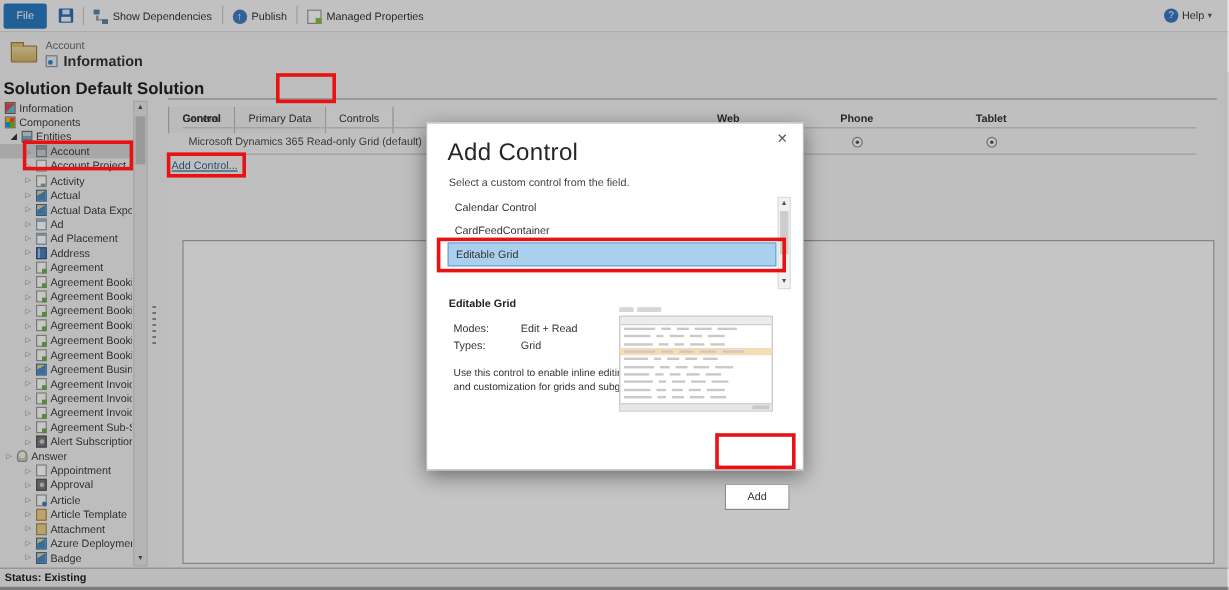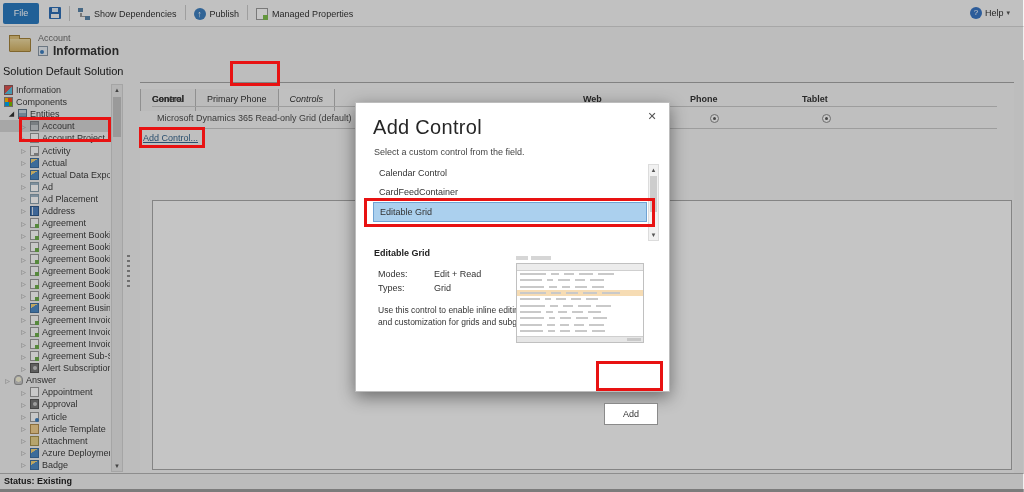--- a/index.html
+++ b/index.html
@@ -41,21 +41,21 @@
   .folder::before { content:''; position:absolute; left:-1px; top:-4px; width:9px; height:3px;
             background:#dfc17a; border:1px solid #a3823a; border-bottom:none; }
   .crumb { position:absolute; left:38px; top:6px; font-size:9px; color:#6b6b6b; }
   .formicon { position:absolute; left:38px; top:19px; width:10px; height:10px; background:#e9eef3;
             border:1px solid #8a97a5; }
   .formicon::after { content:''; position:absolute; left:1px; bottom:1px; width:4px; height:4px;
             border-radius:50%; background:#3f7fbf; }
   .ttl { position:absolute; left:53px; top:17px; font-size:12px; font-weight:bold; color:#333; }
 
   
-  .sb-title { position:absolute; left:3px; top:65px; font-size:11px; font-weight:normal; color:#222; }
+  .sb-title { position:absolute; left:3px; top:65px; font-size:14px; font-weight:bold; color:#222; }
   #tree { position:absolute; left:0; top:84px; width:110px; }
   .trow2 { height:12.1px; display:flex; align-items:center; gap:3px; white-space:nowrap; overflow:hidden; }
   .trow2.sel { background:#d4d4d4; }
   .trow2 .arr { width:7px; font-size:6px; color:#8a8a8a; flex:0 0 auto; text-align:center; }
   .trow2 .arr.exp { color:#333; font-size:7px; }
   .trow2 .lbl { color:#3c3c3c; }
   .ic { width:9px; height:10px; flex:0 0 auto; background:#fdfdfd; border:1px solid #9a9a9a; position:relative; }
   [data-icon="information-icon"] { background:linear-gradient(135deg,#d9534f 50%,#5bc0de 50%); border-color:#8a5a5a; }
   [data-icon="components-icon"] { background:conic-gradient(#f25022 0 25%,#7fba00 0 50%,#00a4ef 0 75%,#ffb900 0); border-color:#888; }
   [data-icon="entities-icon"] { background:linear-gradient(#c8d4de 0 3px,#8fa7ba 3px 6px,#6f8ba1 6px); border-color:#5c7589; }
@@ -79,25 +79,25 @@
   .sarr { position:absolute; left:0; width:10px; text-align:center; font-size:6px; color:#555; }
   .sarr.up { top:2px; } .sarr.dn { bottom:2px; }
   .sthumb { position:absolute; left:1px; top:12px; width:8px; height:40px; background:#c4c4c4; }
   .splitter { position:absolute; left:127px; top:255px; width:3px; height:34px;
       background:repeating-linear-gradient(#8f8f8f 0 2px,transparent 2px 5px); }
 
   
   .tabstrip { position:absolute; left:140px; top:61px; display:flex;margin-top:28px; }
   .tab { height:22px; line-height:21px; padding:0 11px; color:#333; border-right:1px solid #b7b7b7; background:#eee; }
   .tab:first-child { border-left:1px solid #b7b7b7; }
-  .tab.active { background:#f4f4f4;font-style:italic; }
+  .tab.active { background:#f4f4f4; }
   .tabline { position:absolute; left:140px; top:82px; width:874px; height:1px; background:#a5a5a5; }
   .mainbg { position:absolute; left:140px; top:83px; width:874px; height:390px; background:#f3f3f3; }
   .ctl-hdr { position:absolute; left:152px; top:94px; font-weight:bold; color:#333; }
-  .colhdr { position:absolute; top:94px; width:48px; font-weight:bold; color:#333; }
+  .colhdr { position:absolute; top:94px; width:48px; text-align:center; font-weight:bold; color:#333; }
   .col0 { left:583px; } .col1 { left:690px; } .col2 { left:802px; }
   .hline1 { position:absolute; left:152px; top:106px; width:845px; height:1px; background:#c8c8c8; }
   .hline2 { position:absolute; left:152px; top:128px; width:845px; height:1px; background:#c8c8c8; }
   .rowlbl { position:absolute; left:157px; top:113px; color:#4a4a4a; }
   .radio { position:absolute; width:9px; height:9px; border:1px solid #8a8a8a; border-radius:50%; background:#fbfbfb; }
   .radio::after { content:''; position:absolute; inset:2px; border-radius:50%; background:#5a5a5a; }
   .addlink { position:absolute; left:143px; top:133px; color:#36648b; text-decoration:underline; cursor:pointer; }
   .bigbox { position:absolute; left:152px; top:200px; width:860px; height:270px; background:#fafafa; border:1px solid #a8a8a8; }
 
   
@@ -344,21 +344,21 @@
   <div class="sb-scroll" data-name="sidebar-scrollbar">
     <span class="sarr up" data-name="scroll-up-icon">▲</span>
     <span class="sthumb" data-name="scroll-thumb"></span>
     <span class="sarr dn" data-name="scroll-down-icon">▼</span>
   </div>
   <div class="splitter" data-name="splitter-handle"></div>
 
   <div class="mainbg" data-name="main-content"></div>
   <div class="tabstrip" id="tabs" data-name="tab-strip">
       <div class="tab" data-name="tab-general">General</div>
-      <div class="tab" data-name="tab-primary-field">Primary Phone</div>
+      <div class="tab" data-name="tab-primary-field">Primary Data</div>
       <div class="tab active" data-name="tab-controls">Controls</div>
     </div>
   <div class="tabline" data-name="tab-divider"></div>
 
   <div class="ctl-hdr" data-name="control-column-header">Control</div>
   <span id="colhdrs"><div class="colhdr col0" data-name="column-header-web">Web</div><div class="colhdr col1" data-name="column-header-phone">Phone</div><div class="colhdr col2" data-name="column-header-tablet">Tablet</div></span>
   <div class="hline1" data-name="table-divider"></div>
   <div class="rowlbl" data-name="default-control-row">Microsoft Dynamics 365 Read-only Grid (default)</div>
   <span class="radio" style="left:710px; top:114px;" data-name="phone-radio"></span>
   <span class="radio" style="left:822px; top:114px;" data-name="tablet-radio"></span>

